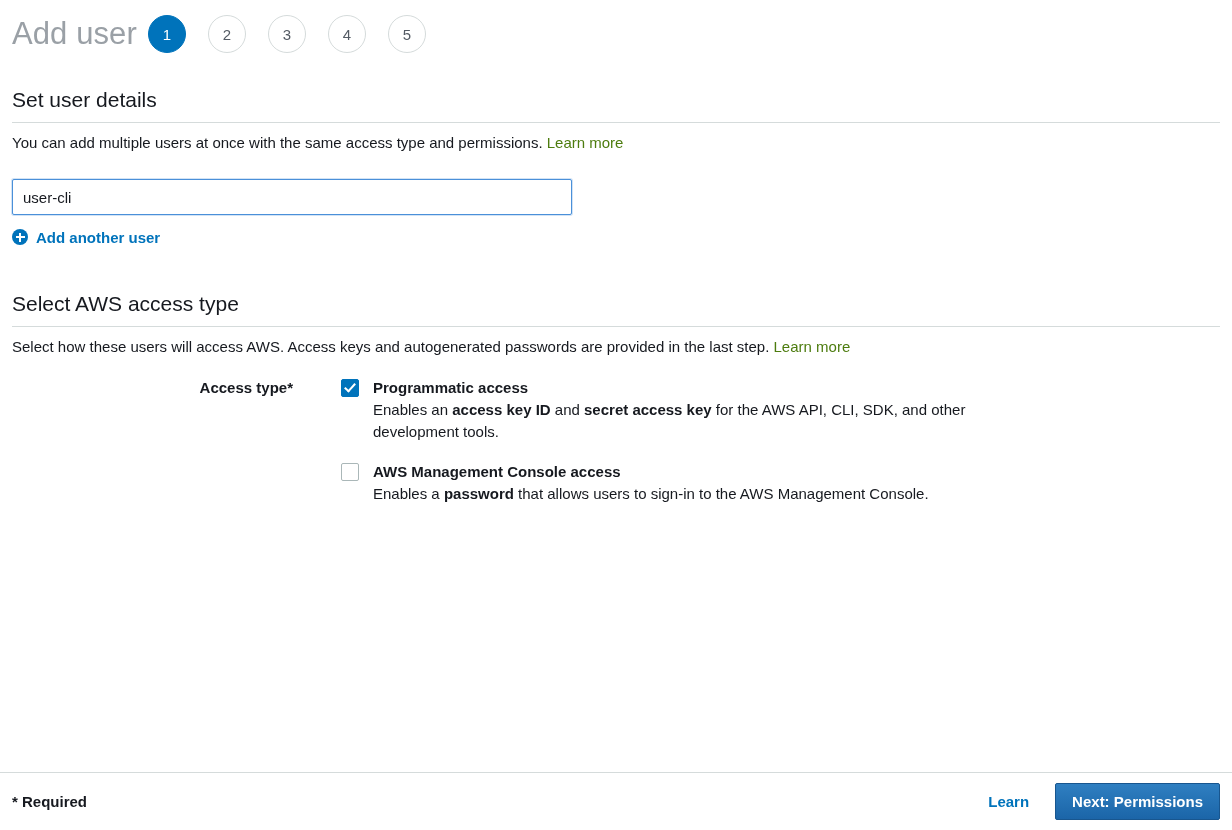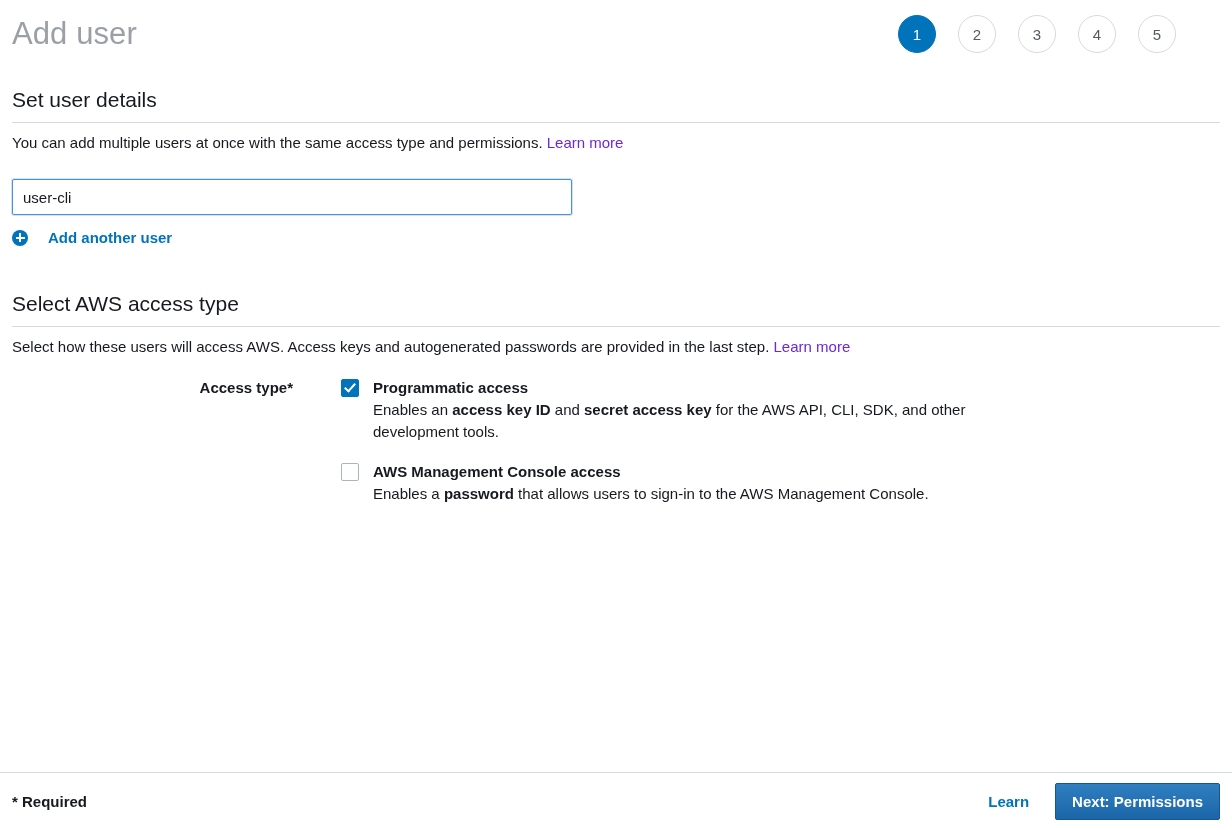--- a/index.html
+++ b/index.html
@@ -19,24 +19,24 @@
     position: relative;
     width: 1232px;
     height: 830px;
     box-sizing: border-box;
   }
 
   
   .header {
     display: flex;
     align-items: center;
-    justify-content: space-between;
     padding: 8px 56px 0 12px;
     height: 60px;
     box-sizing: border-box;
+    gap: 11px;
   }
   .page-title {
     font-size: 31px;
     font-weight: 400;
     color: #9aa0a6;
     letter-spacing: 0.1px;
     line-height: 38px;
   }
   .steps {
     display: flex;
@@ -79,21 +79,21 @@
     width: 1208px;
     margin: 0 0 10px 0;
   }
   .section-desc {
     font-size: 15px;
     color: #16191f;
     line-height: 20px;
     margin-bottom: 4px;
   }
   a.link {
-    color: #6d28d9;
+    color: #4d7c0f;
     text-decoration: none;
   }
 
   
   .form-row {
     display: flex;
     align-items: flex-start;
     margin-top: 26px;
   }
   .form-label {
@@ -117,22 +117,22 @@
     border-radius: 2px;
     padding: 0 10px;
     font-size: 15px;
     color: #16191f;
     font-family: "Liberation Sans", sans-serif;
     outline: none;
     box-shadow: 0 0 0 1px rgba(74,144,217,0.25);
   }
   .add-another {
     display: flex;
-    align-items: center;
-    gap: 20px;
+    align-items: flex-start;
+    gap: 8px;
     margin-top: 14px;
     font-size: 15px;
     color: #0073bb;
     cursor: pointer;
     width: max-content;
   }
   .plus-icon {
     width: 16px;
     height: 16px;
     border-radius: 50%;

